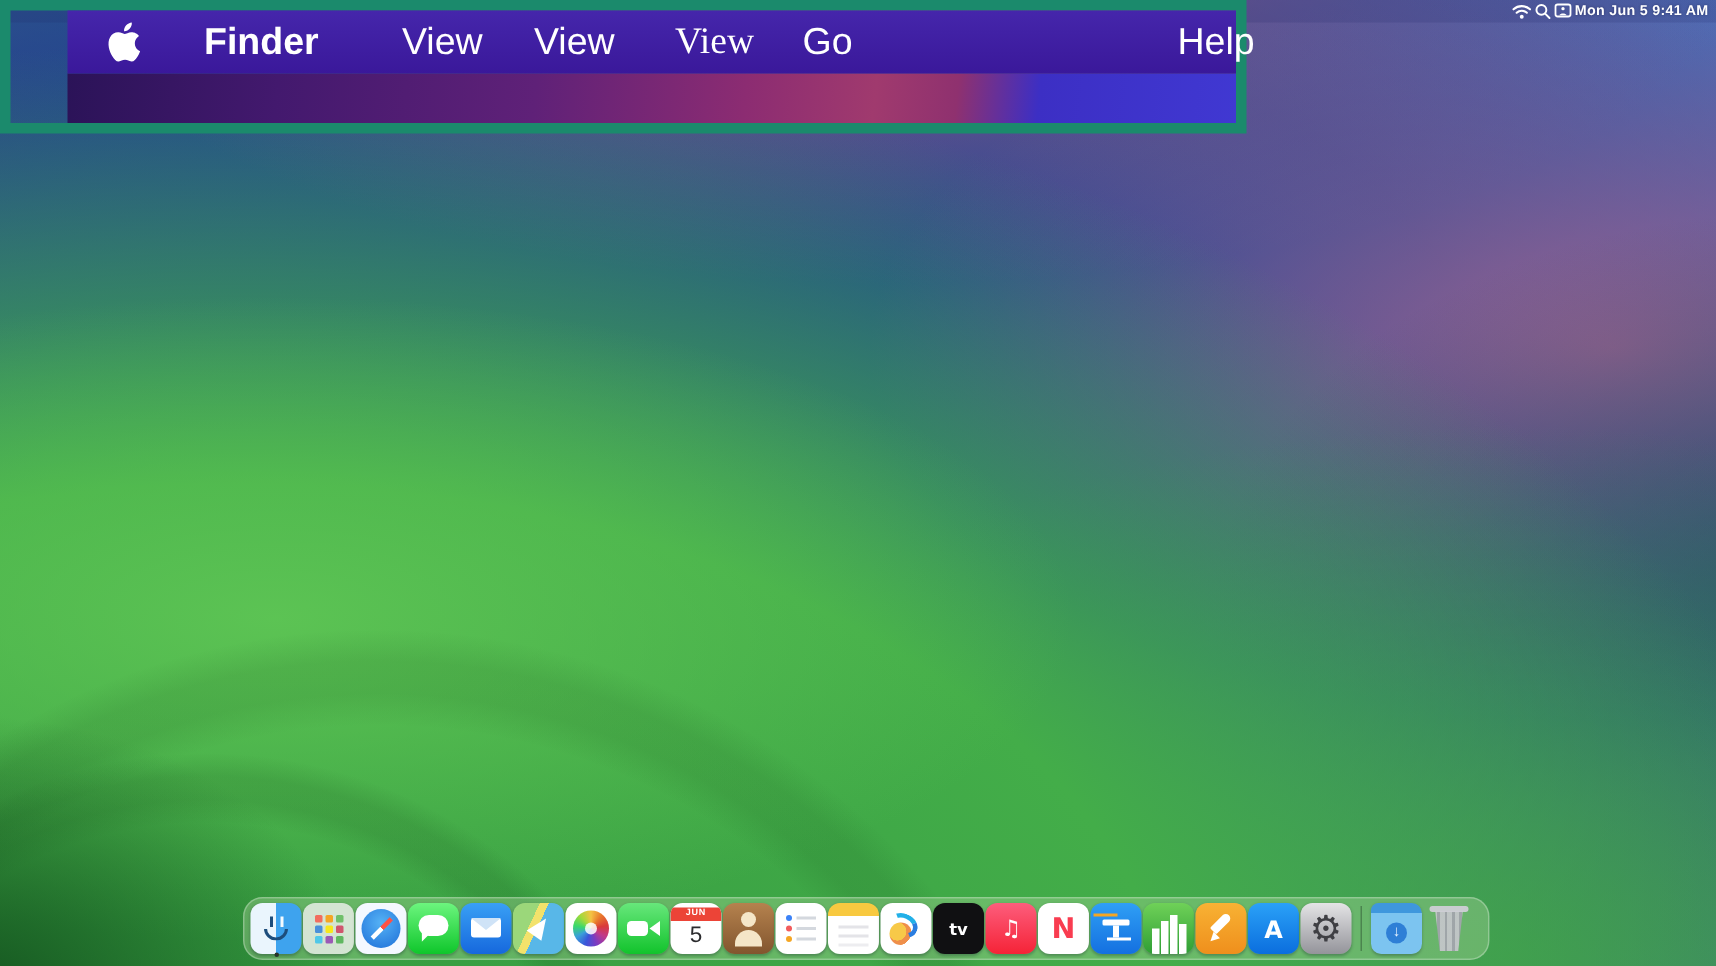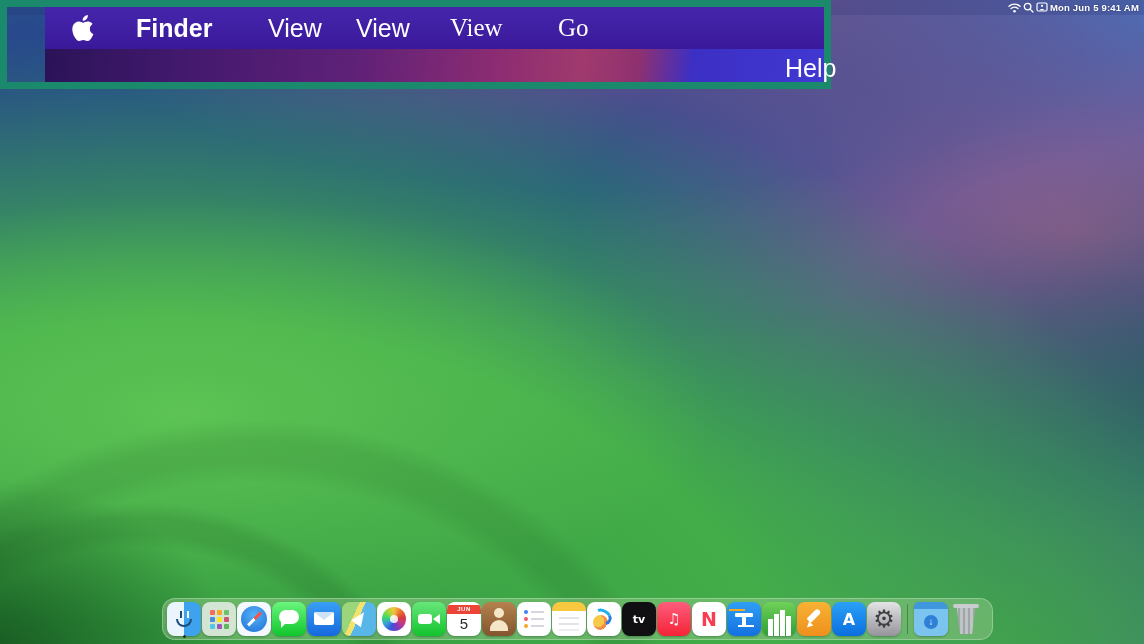--- a/index.html
+++ b/index.html
@@ -30,21 +30,21 @@
 
   
   .zoombox{position:absolute;left:0;top:0;width:831px;height:89px;border:7px solid #1b8a6c;
     box-sizing:border-box;z-index:5;padding-left:38px;}
   .zb-menu{position:relative;height:42px;background:linear-gradient(180deg,#4526ab,#3a189a);}
   .zb-wall{height:33px;background:linear-gradient(96deg,#2b1358 0%,#43196e 18%,#5f2178 40%,#8c2c72 58%,#a03a6e 69%,#8f316f 76%,#3c2fc4 83%,#4038d2 100%);}
   .mi{position:absolute;top:0;height:42px;line-height:42px;color:#fff;font-size:25px;white-space:nowrap;}
   .mi.bold{font-weight:bold;}
   .apple{position:absolute;left:26px;top:6px;}
   .mi1{left:91px;} .mi2{left:223px;} .mi3{left:311px;} .mi4{left:405px;font-family:Liberation Serif, serif;}
-  .mi5{left:513px;font-family:Liberation Serif, serif;} .mi6{left:593px;} .mi7{left:740px;margin-top:40px;}
+  .mi5{left:490px;} .mi6{left:593px;} .mi7{left:740px;}
 
   
   .dock{position:absolute;left:162px;bottom:4px;width:831px;height:42px;box-sizing:border-box;
     border-radius:13px;background:rgba(165,210,150,.40);border:1px solid rgba(255,255,255,.28);
     display:flex;align-items:center;padding:0 4px;gap:1px;z-index:6;}
   .di{position:relative;width:34px;height:34px;border-radius:8px;flex:0 0 auto;overflow:hidden;
     box-shadow:0 1px 2px rgba(0,0,30,.25);display:flex;align-items:center;justify-content:center;}
   .di::before,.di::after{content:"";position:absolute;}
   .g{font-family:"DejaVu Sans", sans-serif;}
 

